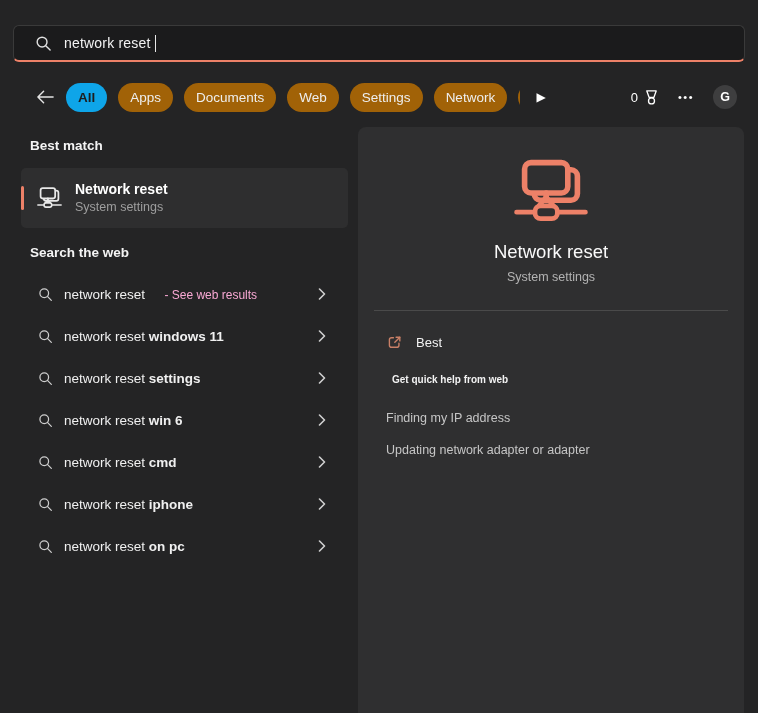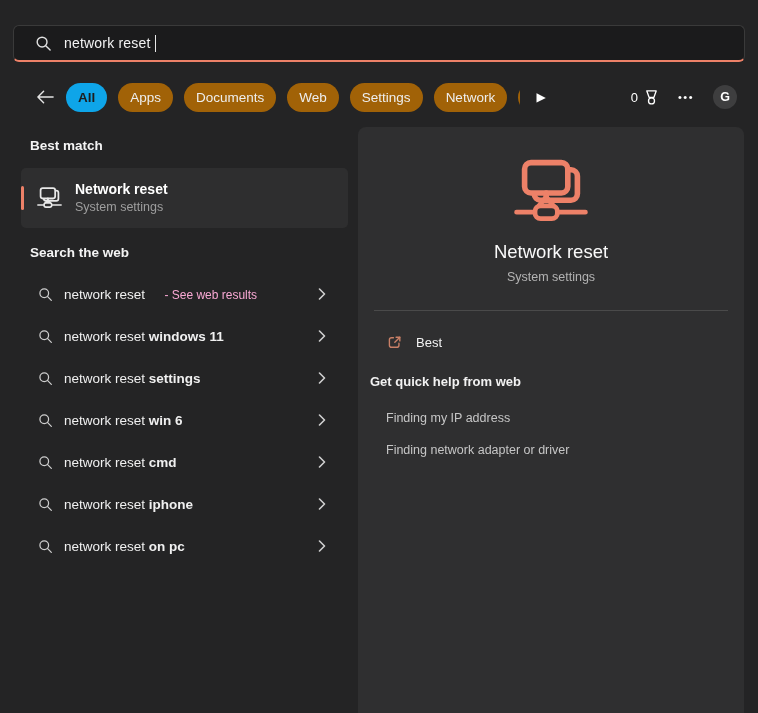--- a/index.html
+++ b/index.html
@@ -74,21 +74,21 @@
     position:absolute; left:358px; top:127px; width:386px; height:586px;
     background:#2f2f30; border-radius:8px 8px 0 0;
   }
   .card-icon{ display:block; margin:30px auto 0; }
   .card-title{ margin-top:12px; text-align:center; font-size:18.5px; font-weight:400; color:#fafafa; }
   .card-sub{ margin-top:7px; text-align:center; font-size:12.5px; color:#b3b3b3; }
   .card-divider{ position:absolute; left:16px; right:16px; top:183px; height:1px; background:#4a4a4a; }
   .open-row{ position:absolute; left:0; right:0; top:196px; height:38px;
     display:flex; align-items:center; padding-left:28px; gap:13px; cursor:pointer; }
   .open-label{ font-size:13px; color:#f2f2f2; }
-  .help-heading{ position:absolute; left:12px; top:247px; font-size:13px; font-weight:700; color:#f2f2f2; }
+  .help-heading{ position:absolute; left:34px; top:247px; font-size:10px; font-weight:700; color:#f2f2f2; }
   .help-link{ position:absolute; left:28px; font-size:12.5px; color:#c6c6c6; cursor:pointer; }
   .link-0{ top:284px; }
   .link-1{ top:316px; }
 </style>
 </head>
 <body>
 
 <div class="screen">
 
   <div class="search-bar">
@@ -241,16 +241,16 @@
       <svg width="17" height="17" viewBox="0 0 16 16" fill="none" stroke="#c98067" stroke-width="1.3" stroke-linecap="round" stroke-linejoin="round">
         <path d="M7 3.5 H5.2 C4 3.5 3.2 4.3 3.2 5.5 v5 c0 1.2 .8 2 2 2 h5 c1.2 0 2 -.8 2 -2 V8.7"></path>
         <path d="M9.5 3 H13 v3.5"></path>
         <path d="M13 3 L8.3 7.7"></path>
       </svg>
       <span class="open-label">Best</span>
     </div>
 
     <div class="help-heading">Get quick help from web</div>
     <div class="help-link link-0">Finding my IP address</div>
-    <div class="help-link link-1">Finding network adapter or driver</div>
+    <div class="help-link link-1">Updating network adapter or adapter</div>
   </div>
 
 </div>
 
 </body></html>

